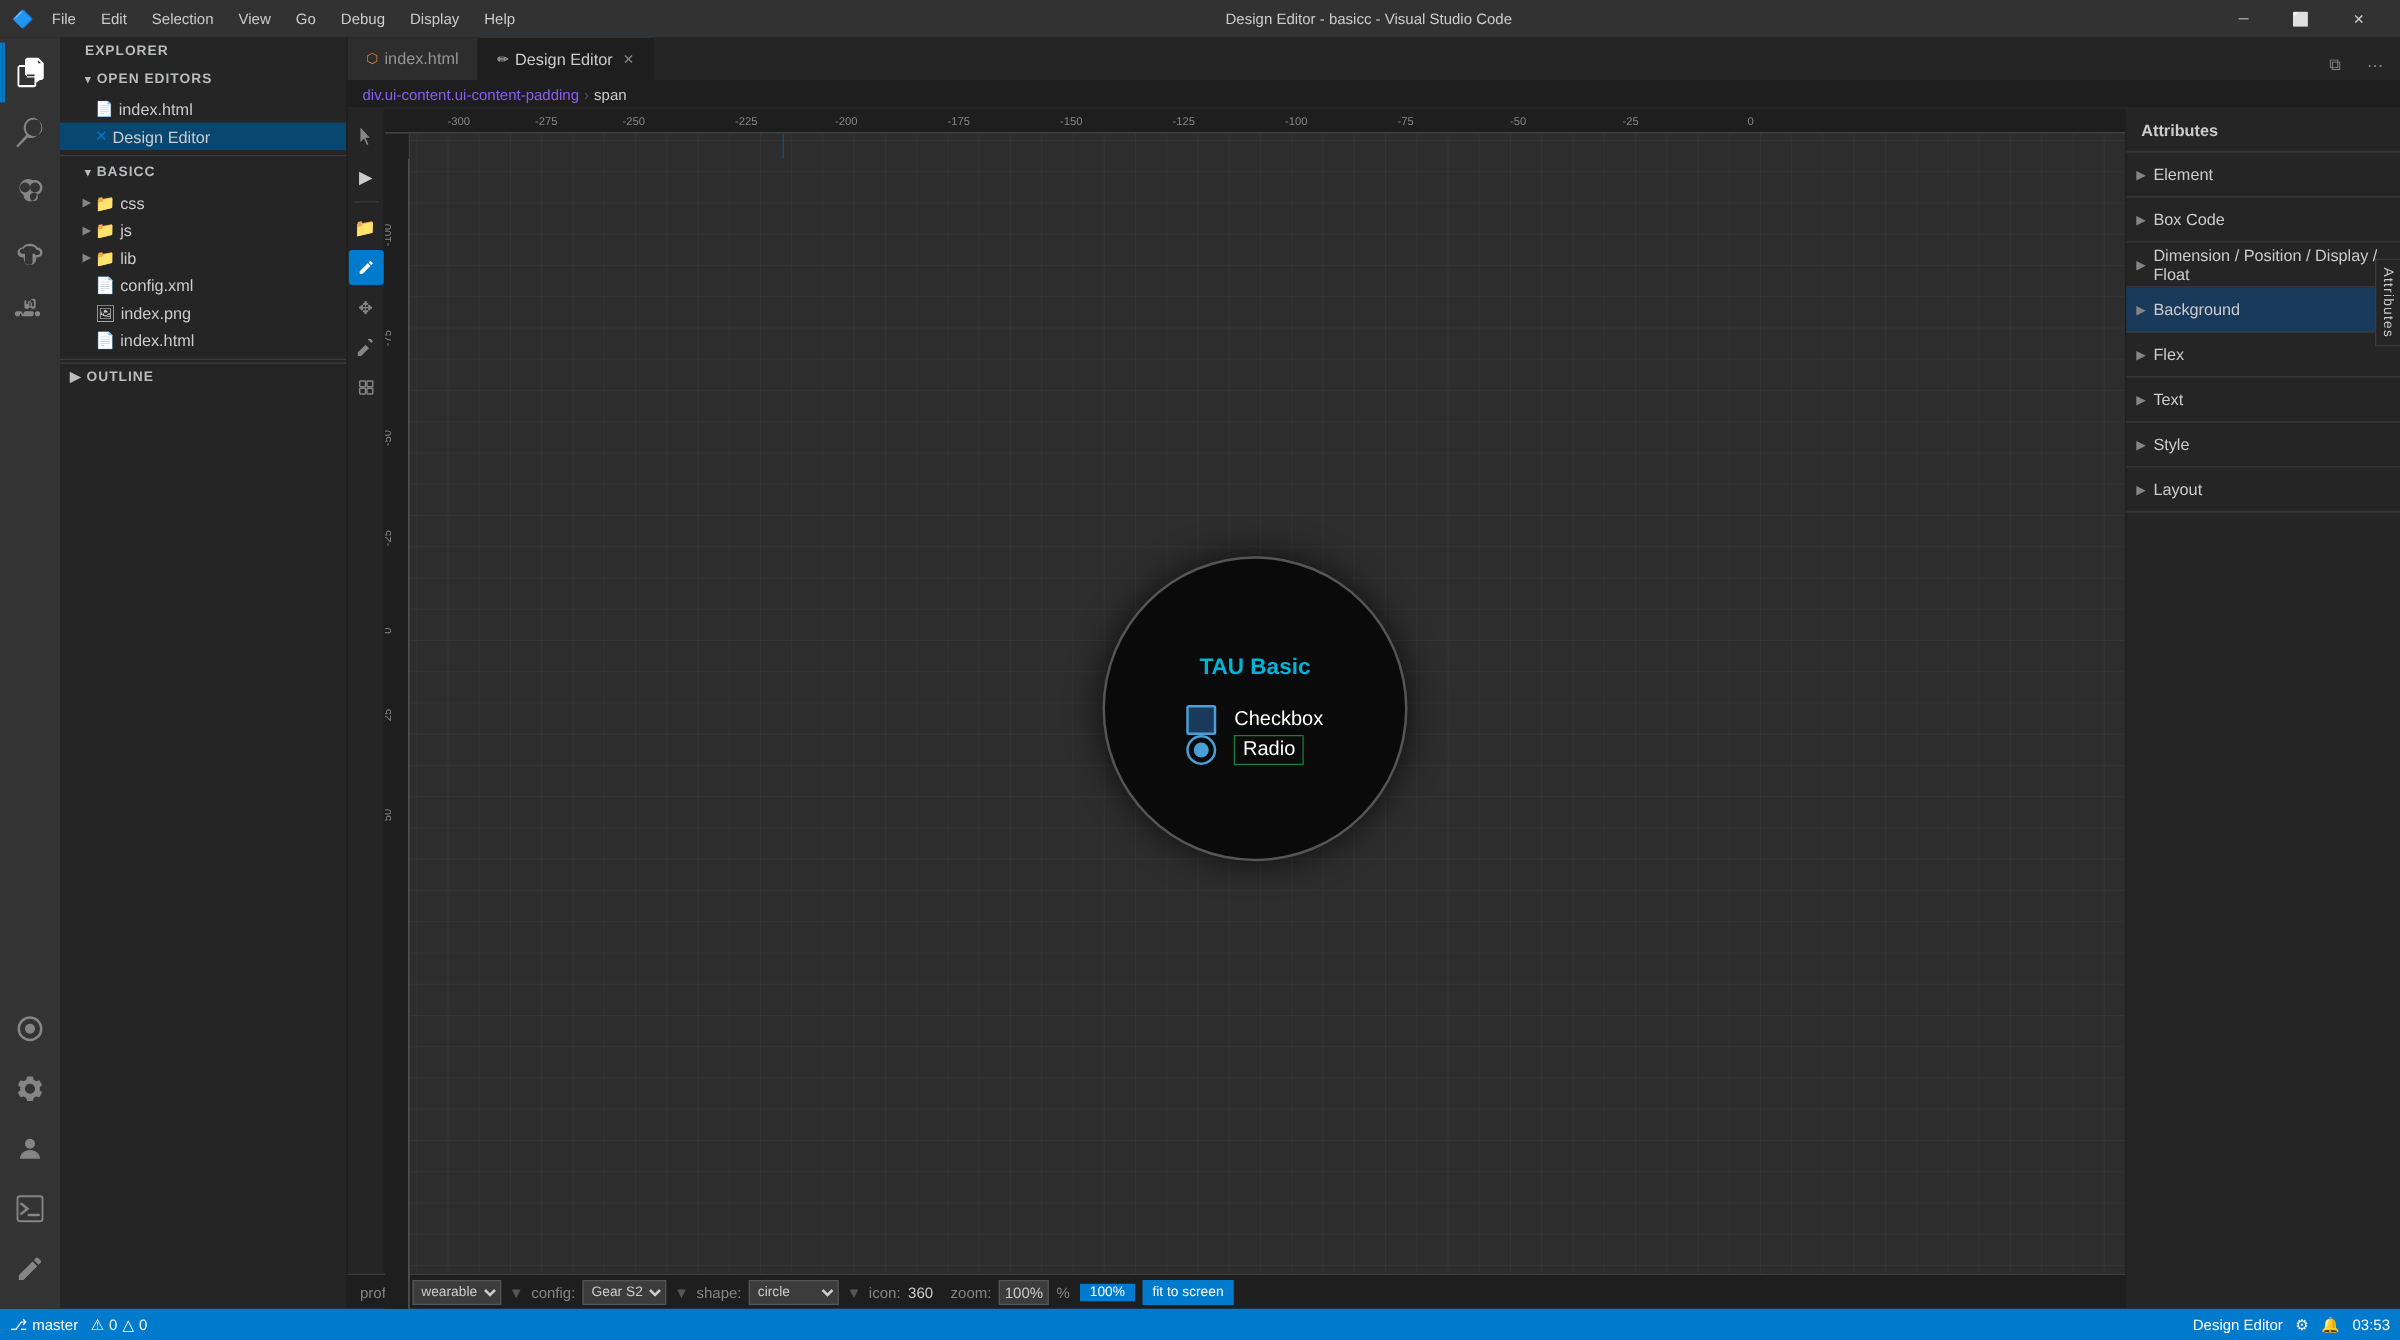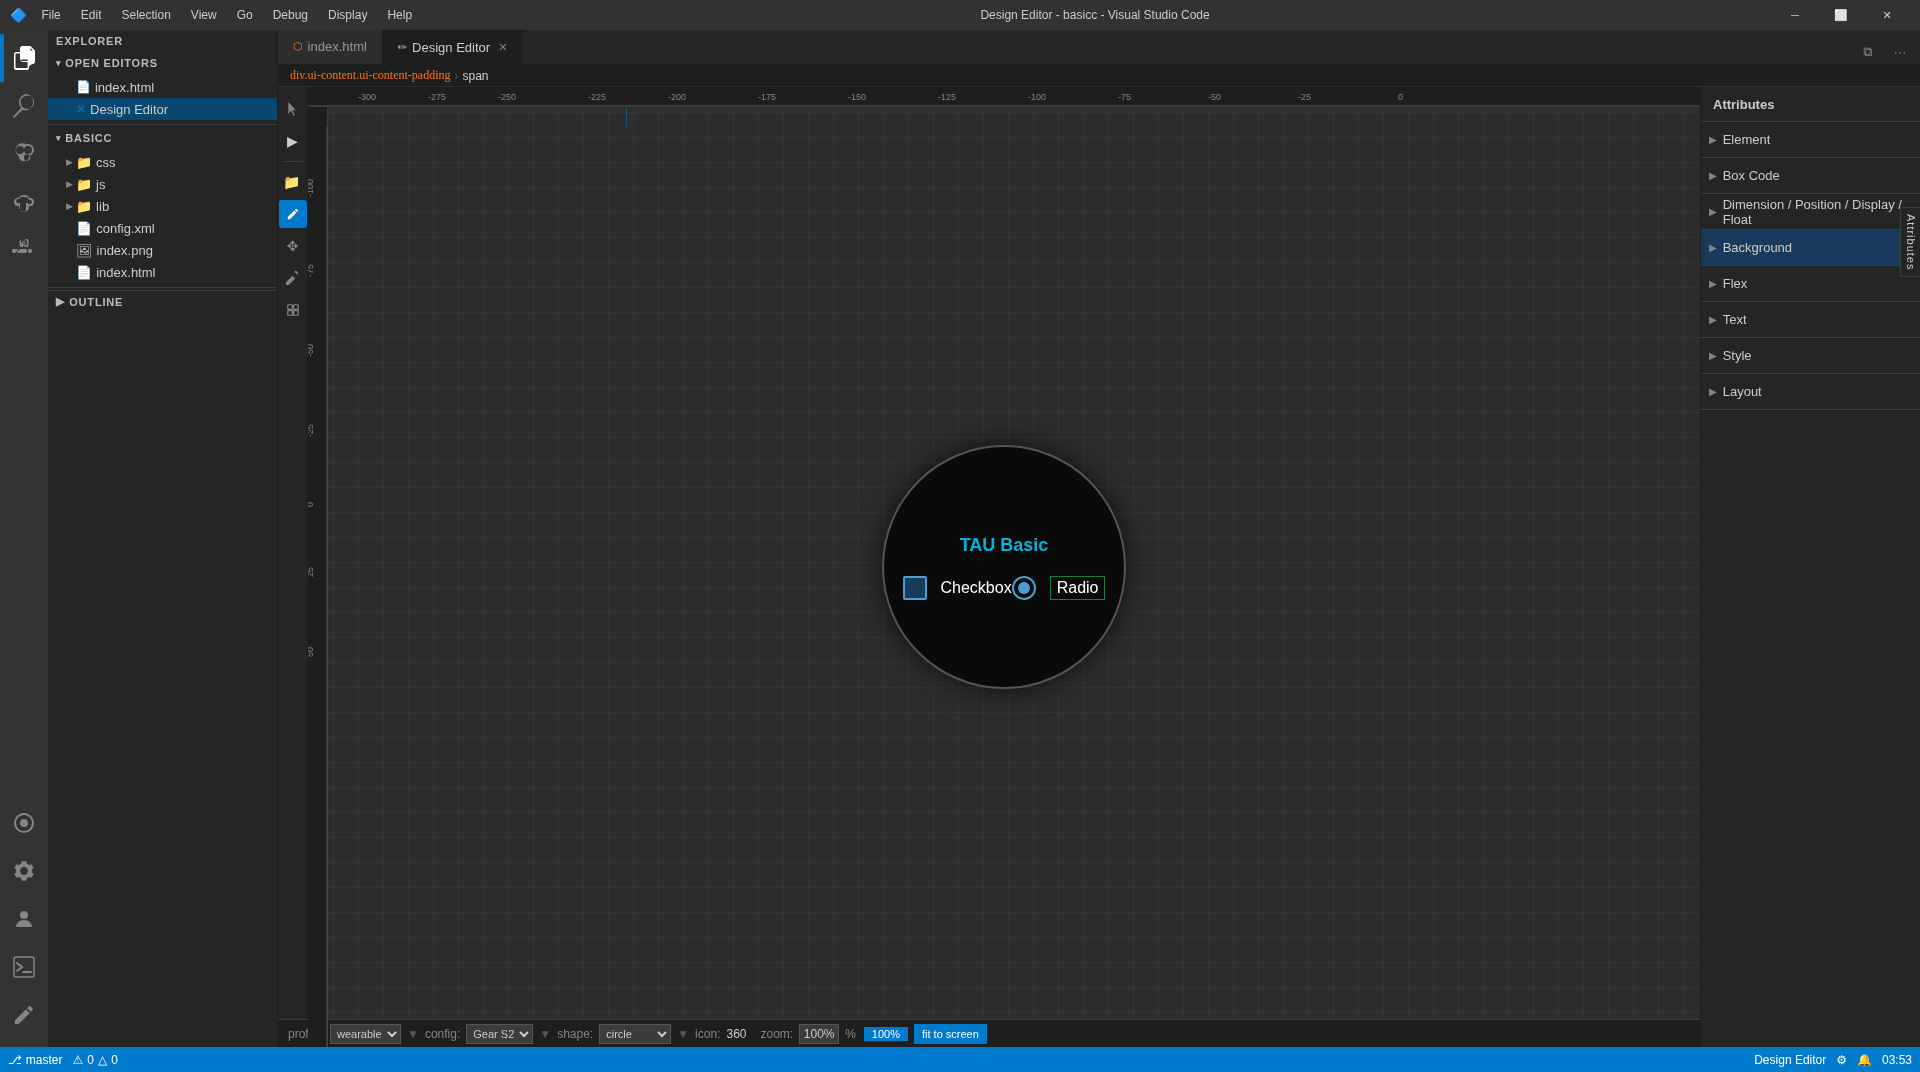--- a/index.html
+++ b/index.html
@@ -62,21 +62,21 @@
       background: #252526;
       display: flex;
       flex-direction: column;
       overflow: hidden;
       border-right: 1px solid #1e1e1e;
     }
     .sidebar-section-header {
       height: 22px;
       display: flex;
       align-items: center;
-      padding: 0 8px;
+      padding: 0 20px;
       font-size: 11px;
       font-weight: bold;
       text-transform: uppercase;
       letter-spacing: 0.8px;
       color: #bbbcbd;
       user-select: none;
       cursor: pointer;
     }
     .sidebar-section-header .arrow { margin-right: 4px; font-size: 9px; }
     .file-tree { padding: 2px 0; }
@@ -225,21 +225,21 @@
     .device-header {
       color: #00b4d8;
       font-size: 18px;
       font-weight: bold;
       text-align: center;
       margin-bottom: 20px;
     }
 
     .device-content {
       display: flex;
-      flex-direction: row;
+      flex-direction: column;
       gap: 0;
       padding: 0 20px;
     }
 
     .device-row {
       display: flex;
       align-items: center;
       gap: 14px;
     }
 
@@ -573,21 +573,21 @@
         <span>Design Editor</span>
         <span class="tab-close">✕</span>
       </div>
       <div class="tab-group-right">
         <div class="icon-btn">⧉</div>
         <div class="icon-btn">⋯</div>
       </div>
     </div>
 
     <div id="breadcrumb">
-      <span style="cursor:pointer; color:#f97316;font-family:Liberation Serif, serif;">div.ui-content.ui-content-padding</span>
+      <span style="cursor:pointer; color:#8b5cf6;">div.ui-content.ui-content-padding</span>
       <span class="sep">›</span>
       <span style="cursor:pointer; color:#cccccc;">span</span>
     </div>
 
     <div id="canvas-container">
 
       <div id="toolbar-left">
         <div class="tool-btn" title="Select">
           <svg width="14" height="14" viewBox="0 0 24 24" fill="currentColor">
               <path d="M4 0 L4 20 L9 15 L13 24 L15 23 L11 14 L17 14 Z"></path>

